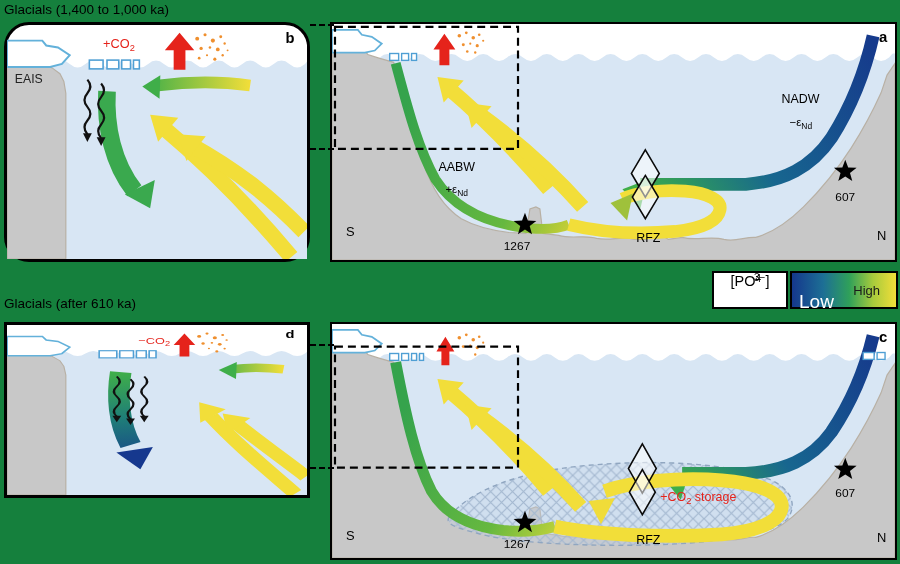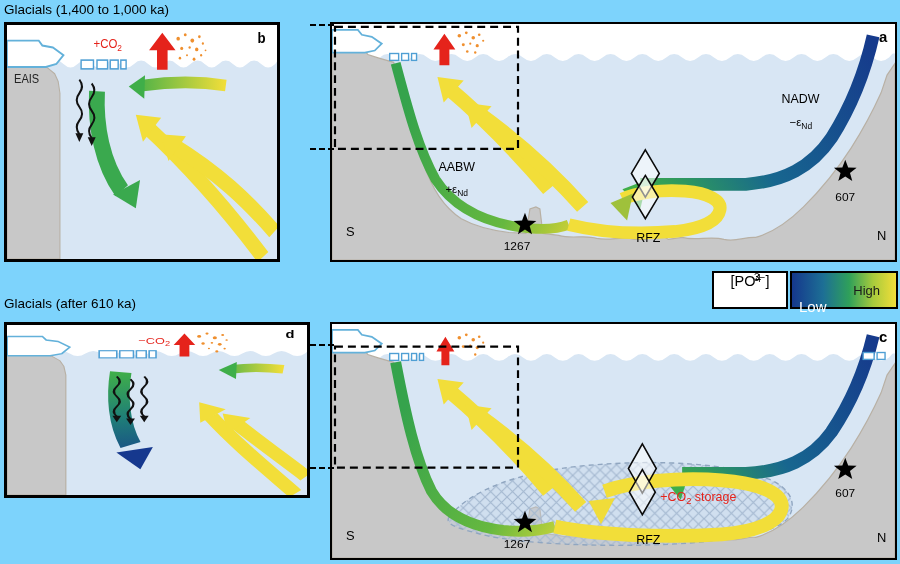--- a/index.html
+++ b/index.html
@@ -1,44 +1,44 @@
 <!DOCTYPE html>
 <html><head>
 <meta charset="utf-8">
 <style>
   html,body{margin:0;padding:0;background:#fff;}
-  #page{position:relative;width:900px;height:564px;background:#7dd3fc;
+  #page{position:relative;width:900px;height:564px;background:#15803d;
         font-family:"Liberation Sans",sans-serif;overflow:hidden;}
   .title{position:absolute;font-size:13.5px;color:#000;}
   .panel{position:absolute;background:#fff;box-sizing:border-box;}
   .panel svg{display:block;width:100%;height:100%;}
   .inset-border{border:3px solid #000;}
   .main-border{border:2px solid #000;}
   .connector{position:absolute;height:0;border-top:2px dashed #000;}
   svg text{font-family:"Liberation Sans",sans-serif;}
   #legend{position:absolute;left:712px;top:271px;display:flex;}
   #legend-label-box{box-sizing:border-box;width:76px;height:38px;border:2px solid #000;
      background:#fff;display:flex;justify-content:center;
      font-size:14.5px;color:#000;margin-right:2px;}
   #legend-label-box sub{font-size:10px;}
   #legend-label-box sup{font-size:10px;margin-left:-7px;position:relative;top:-1px;}
   #legend-gradient-box{box-sizing:border-box;position:relative;width:108px;height:38px;border:2px solid #000;
      background:linear-gradient(90deg,#15378d 0%,#1d6f95 30%,#2fa05a 55%,#a8cb3c 78%,#f2de39 100%);}
-  #legend-gradient-box .low{position:absolute;left:7px;top:25px;font-size:15px;color:#fff;}
+  #legend-gradient-box .low{position:absolute;left:7px;top:18px;font-size:19px;color:#fff;}
   #legend-gradient-box .high{position:absolute;right:16px;top:10px;font-size:13px;color:#1a1a1a;}
 </style>
 </head>
 <body>
 
 <div id="page">
 
   <div class="title" style="left:4px;top:2px;">Glacials (1,400 to 1,000 ka)</div>
   <div class="title" style="left:4px;top:296px;">Glacials (after 610 ka)</div>
 
-  <div class="panel inset-border" style="left:4px;top:22px;width:276px;height:240px;">
+  <div class="panel inset-border" style="left:4px;top:22px;width:306px;height:240px;border-radius:25px;">
     <svg viewBox="0 0 306 240" preserveAspectRatio="none">
       <defs>
         <linearGradient id="b-surf-g" gradientUnits="userSpaceOnUse" x1="248" y1="62" x2="140" y2="62">
           <stop offset="0" stop-color="#f2de39"></stop>
             <stop offset="1" stop-color="#3fae49"></stop>
         </linearGradient>
       </defs>
       <rect x="0" y="36" width="306" height="204" fill="#d8e6f4"></rect>
       <path fill="#fff" d="M0,40 q8,7 16,0 t16,0 t16,0 t16,0 t16,0 t16,0 t16,0 t16,0 t16,0 t16,0 t16,0 t16,0 t16,0 t16,0 t16,0 t16,0 t16,0 t16,0 t16,0 L320,20 L0,20 Z"></path>
       <path fill="#c8c8c8" stroke="#b8b0a4" stroke-width="1.2" d="M0,40 L38,40 L46,44 L54,50 L58,58 L60,70 L60,240 L0,240 Z"></path>

